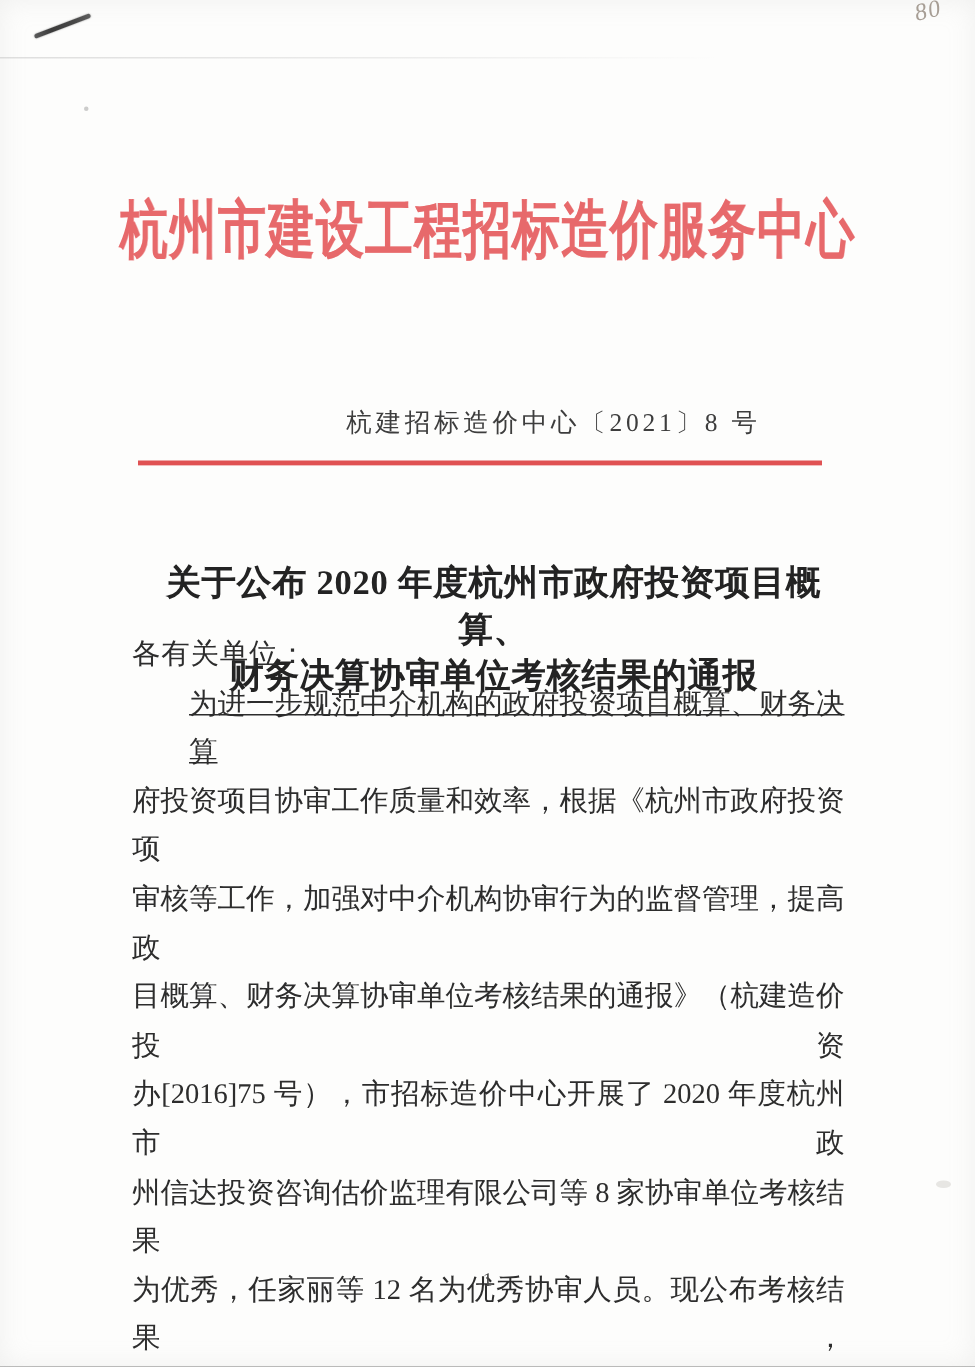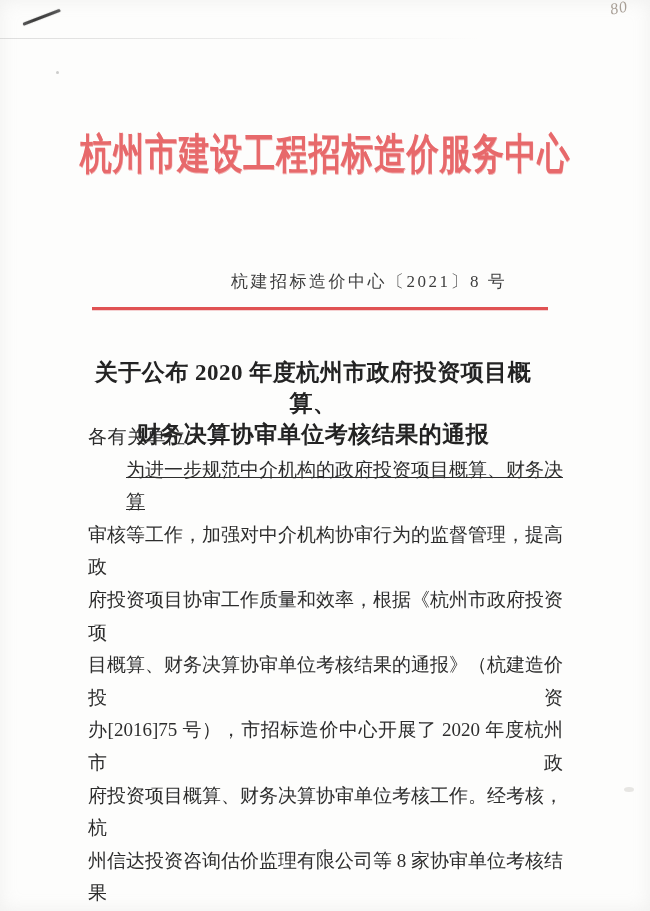--- a/index.html
+++ b/index.html
@@ -104,21 +104,21 @@
     height: 3px;
     background: #e05253;
     box-shadow: 0 0.5px 0 rgba(224,82,83,0.5);
   }
   
   .doc-title {
     position: absolute;
     left: 78px;
     top: 357px;
     width: 470px;
-    margin: 0;
+    margin: 16px;
     text-align: center;
     font-size: 23px;
     line-height: 31px;
     font-weight: bold;
     color: #232323;
     letter-spacing: 0.5px;
   }
   
   .body-text {
     position: absolute;
@@ -166,25 +166,24 @@
   <div class="red-rule"></div>
 
   <h2 class="doc-title">
     <div>关于公布 2020 年度杭州市政府投资项目概算、</div>
     <div>财务决算协审单位考核结果的通报</div>
   </h2>
 
   <div class="body-text">
     <div class="line">各有关单位：</div>
     <div class="jline ind">为进一步规范中介机构的政府投资项目概算、财务决算</div>
+    <div class="jline">府投资项目协审工作质量和效率，根据《杭州市政府投资项</div>
     <div class="jline">审核等工作，加强对中介机构协审行为的监督管理，提高政</div>
-    <div class="jline">府投资项目协审工作质量和效率，根据《杭州市政府投资项</div>
     <div class="jline">目概算、财务决算协审单位考核结果的通报》（杭建造价投资</div>
     <div class="jline">办[2016]75 号），市招标造价中心开展了 2020 年度杭州市政</div>
-    <div class="jline">府投资项目概算、财务决算协审单位考核工作。经考核，杭</div>
     <div class="jline">州信达投资咨询估价监理有限公司等 8 家协审单位考核结果</div>
     <div class="jline">为优秀，任家丽等 12 名为优秀协审人员。现公布考核结果，</div>
 
   </div>
 
   <div class="page-number">1</div>
 
 </div>
 
 </body></html>

